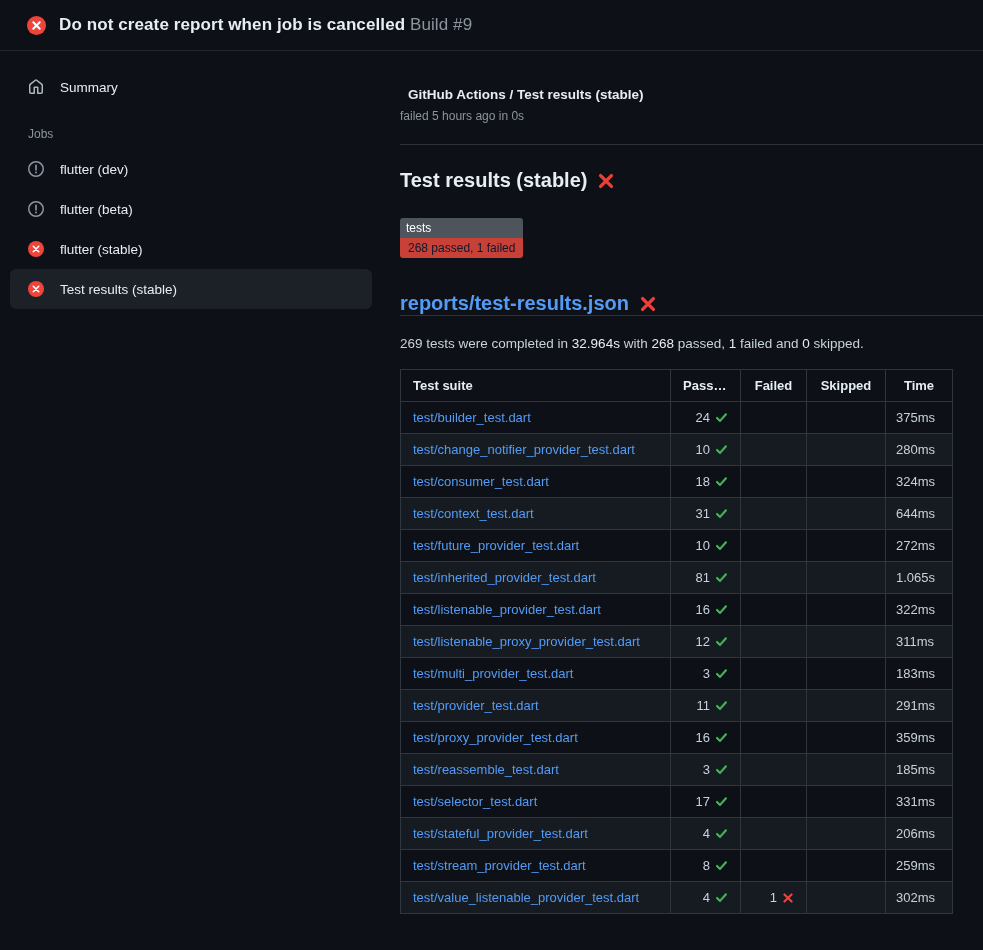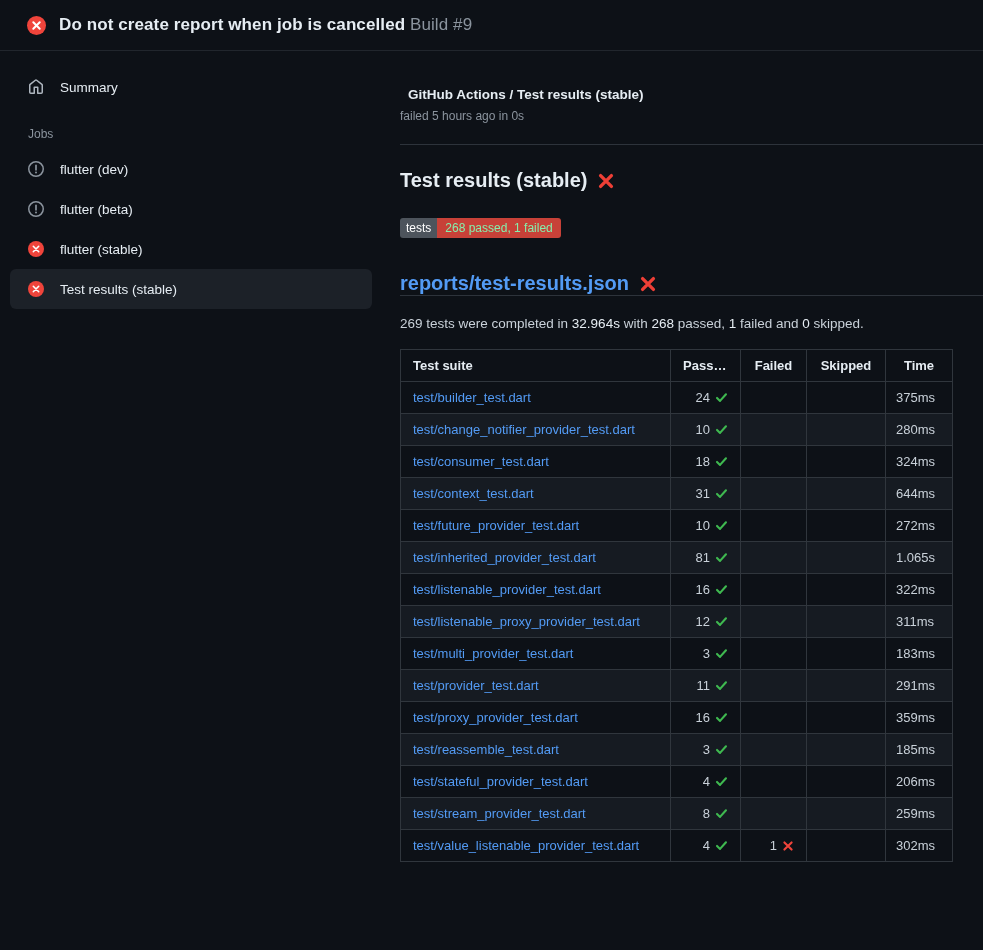--- a/index.html
+++ b/index.html
@@ -39,24 +39,24 @@
   .breadcrumb { font-size:13.5px; font-weight:700; color:#e6edf3;margin-left:8px; }
   .status-line { font-size:12px; color:#8b949e; margin-top:7px; }
   .divider { border-bottom:1px solid #2d333b; margin-top:21px; }
 
   .check-title {
     display:flex; align-items:center; gap:10px;
     margin:24px 0 0; font-size:20px; font-weight:700; color:#e6edf3;
   }
   .badge {
     display:inline-flex; margin-top:26px; font-size:12px; line-height:1;
-    border-radius:3px; overflow:hidden; font-weight:400;
+    border-radius:3px; overflow:hidden; font-weight:400;flex-direction:column;
   }
   .badge .k { background:#4d545c; color:#ffffff; padding:4px 6px; }
-  .badge .v { background:#c74138; color:#86efac; padding:4px 8px; }
+  .badge .v { background:#c74138; color:#0f172a; padding:4px 8px; }
 
   .report-title {
     display:flex; align-items:center; gap:10px;
     margin:34px 0 0; 
     border-bottom:1px solid #2d333b;
     font-size:20px; font-weight:700;
   }
   .report-title a { color:#539bf5; text-decoration:none; }
 
   .summary-line { margin:20px 0 0; font-size:13.5px; color:#c9d1d9; }
@@ -289,20 +289,29 @@
             <tr>
     <td class="suite"><a href="#">test/reassemble_test.dart</a></td>
     <td class="num"><span class="v">3</span><svg width="13" height="13" viewBox="0 0 16 16">
                   <path d="M2.5 8.6 L6.2 12.2 L13.5 4" fill="none" stroke="#3fb950" stroke-width="2.6" stroke-linecap="round" stroke-linejoin="round"></path>
                 </svg></td>
     <td class="num"></td>
     <td class="num"></td>
     <td class="time">185ms</td>
   </tr>
             <tr>
+    <td class="suite"><a href="#">test/selector_test.dart</a></td>
+    <td class="num"><span class="v">17</span><svg width="13" height="13" viewBox="0 0 16 16">
+                  <path d="M2.5 8.6 L6.2 12.2 L13.5 4" fill="none" stroke="#3fb950" stroke-width="2.6" stroke-linecap="round" stroke-linejoin="round"></path>
+                </svg></td>
+    <td class="num"></td>
+    <td class="num"></td>
+    <td class="time">331ms</td>
+  </tr>
+            <tr>
     <td class="suite"><a href="#">test/stateful_provider_test.dart</a></td>
     <td class="num"><span class="v">4</span><svg width="13" height="13" viewBox="0 0 16 16">
                   <path d="M2.5 8.6 L6.2 12.2 L13.5 4" fill="none" stroke="#3fb950" stroke-width="2.6" stroke-linecap="round" stroke-linejoin="round"></path>
                 </svg></td>
     <td class="num"></td>
     <td class="num"></td>
     <td class="time">206ms</td>
   </tr>
             <tr>
     <td class="suite"><a href="#">test/stream_provider_test.dart</a></td>

